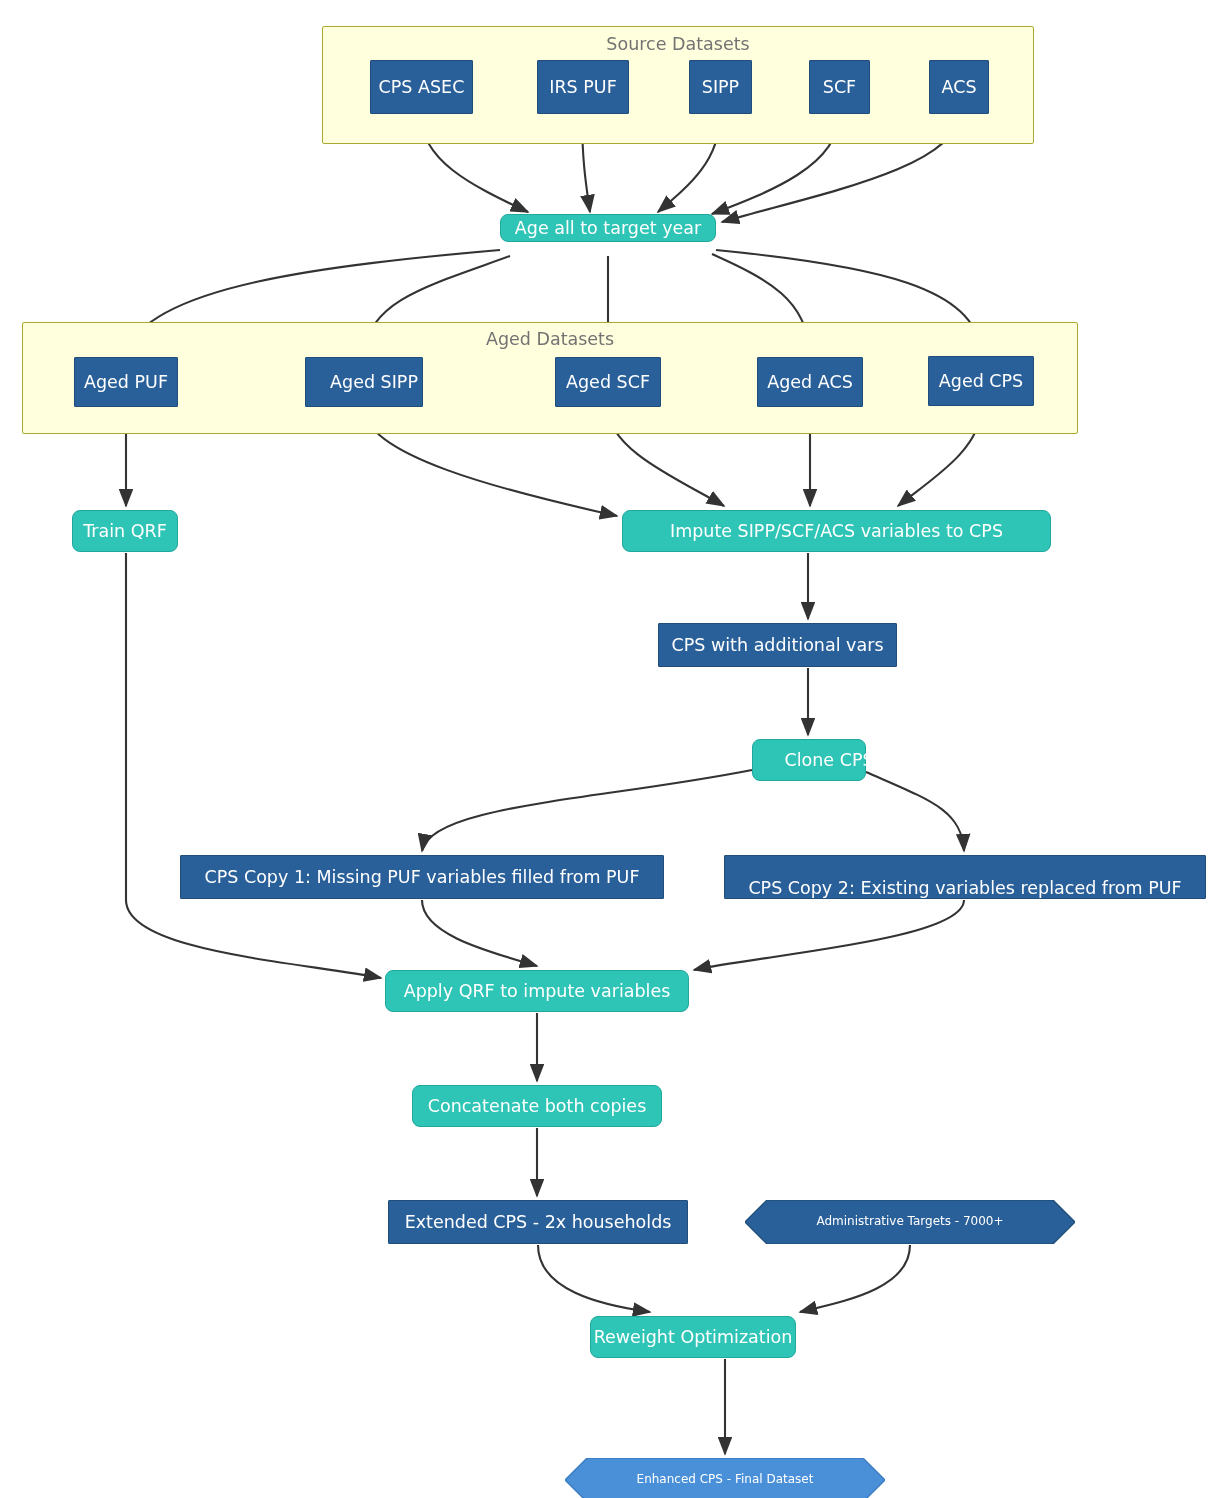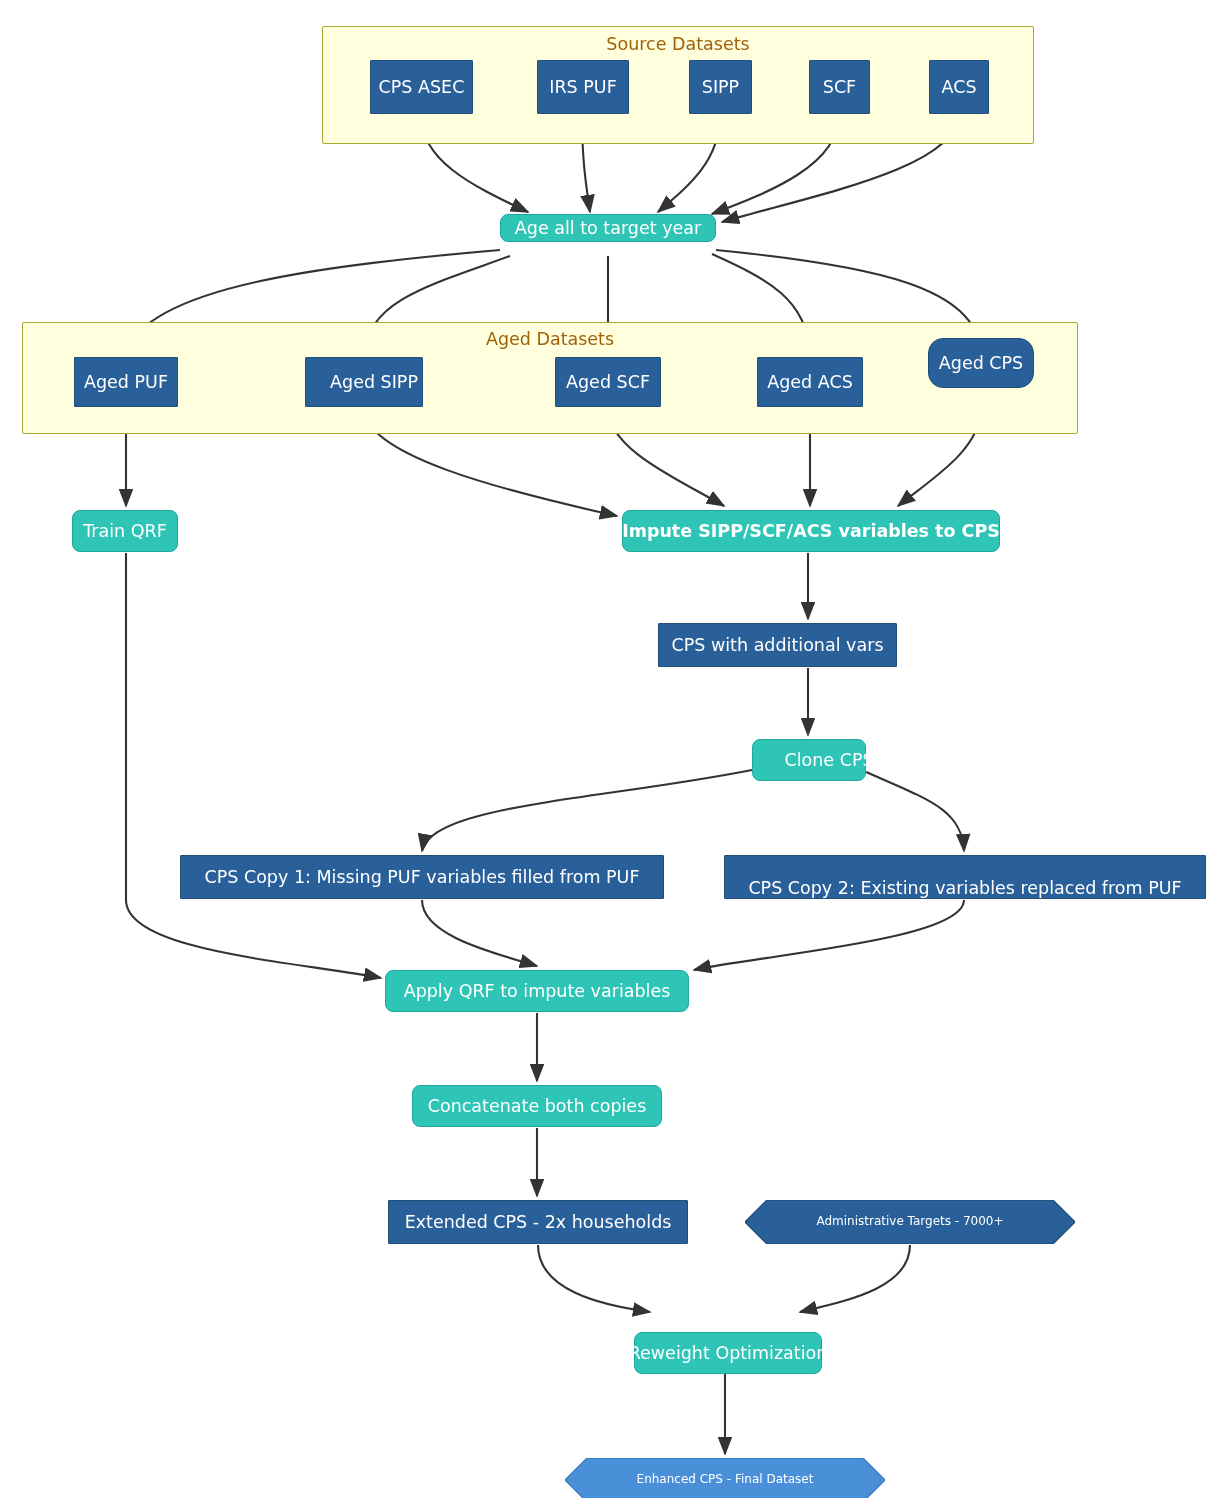--- a/index.html
+++ b/index.html
@@ -33,21 +33,21 @@
   .cluster-box {
     position: absolute;
     background: #ffffde;
     border: 1.6px solid #aaaa33;
     border-radius: 2px;
     box-sizing: border-box;
   }
   .cluster-label {
     position: absolute;
     font-size: 17.5px;
-    color: #a16207;
+    color: #737373;
     text-align: center;
     white-space: nowrap;
     transform: translateX(-50%);
   }
   .node {
     position: absolute;
     box-sizing: border-box;
     display: flex;
     align-items: center;
     justify-content: center;
@@ -158,27 +158,27 @@
       </div>
       <div class="node rect-dark" style="left: 305px; top: 357px; width: 118px; height: 50px; padding-left: 20px;">
         <span>Aged SIPP</span>
       </div>
       <div class="node rect-dark" style="left: 555px; top: 357px; width: 106px; height: 50px;">
         <span>Aged SCF</span>
       </div>
       <div class="node rect-dark" style="left: 757px; top: 357px; width: 106px; height: 50px;">
         <span>Aged ACS</span>
       </div>
-      <div class="node rect-dark" style="left: 928px; top: 338px; width: 106px; height: 50px; border-radius: 15px;">
+      <div class="node rect-dark" style="left: 928px; top: 356px; width: 106px; height: 50px;">
         <span>Aged CPS</span>
       </div>
       <div class="node round-teal" style="left: 72px; top: 510px; width: 106px; height: 42px;">
         <span>Train QRF</span>
       </div>
-      <div class="node round-teal" style="left: 622px; top: 510px; width: 378px; height: 42px; font-weight: bold;">
+      <div class="node round-teal" style="left: 622px; top: 510px; width: 429px; height: 42px;">
         <span>Impute SIPP/SCF/ACS variables to CPS</span>
       </div>
       <div class="node rect-dark" style="left: 658px; top: 623px; width: 239px; height: 44px;">
         <span>CPS with additional vars</span>
       </div>
       <div class="node round-teal" style="left: 752px; top: 739px; width: 114px; height: 42px; padding-left: 40px;">
         <span>Clone CPS</span>
       </div>
       <div class="node rect-dark" style="left: 180px; top: 855px; width: 484px; height: 44px;">
         <span>CPS Copy 1: Missing PUF variables filled from PUF</span>
@@ -194,21 +194,21 @@
       </div>
       <div class="node rect-dark" style="left: 388px; top: 1200px; width: 300px; height: 44px;">
         <span>Extended CPS - 2x households</span>
       </div>
       <div class="node hex-dark" style="left: 745px; top: 1200px; width: 330px; height: 44px;">
         <svg class="hex-svg" viewBox="0 0 330 44" preserveAspectRatio="none">
           <polygon points="22,0 308,0 330,22 308,44 22,44 0,22" fill="#2a6099" stroke="#1f4e7a" stroke-width="1.3"></polygon>
         </svg>
         <span class="hex-label">Administrative Targets - 7000+</span>
       </div>
-      <div class="node round-teal" style="left: 634px; top: 1316px; width: 188px; height: 42px; margin-top: 16px;">
+      <div class="node round-teal" style="left: 590px; top: 1316px; width: 206px; height: 42px;">
         <span>Reweight Optimization</span>
       </div>
       <div class="node hex-dark" style="left: 565px; top: 1458px; width: 320px; height: 44px;">
         <svg class="hex-svg" viewBox="0 0 320 44" preserveAspectRatio="none">
           <polygon points="22,0 298,0 320,22 298,44 22,44 0,22" fill="#4a90d9" stroke="#3a7bbf" stroke-width="1.3"></polygon>
         </svg>
         <span class="hex-label">Enhanced CPS - Final Dataset</span>
       </div>
     </div>
 

